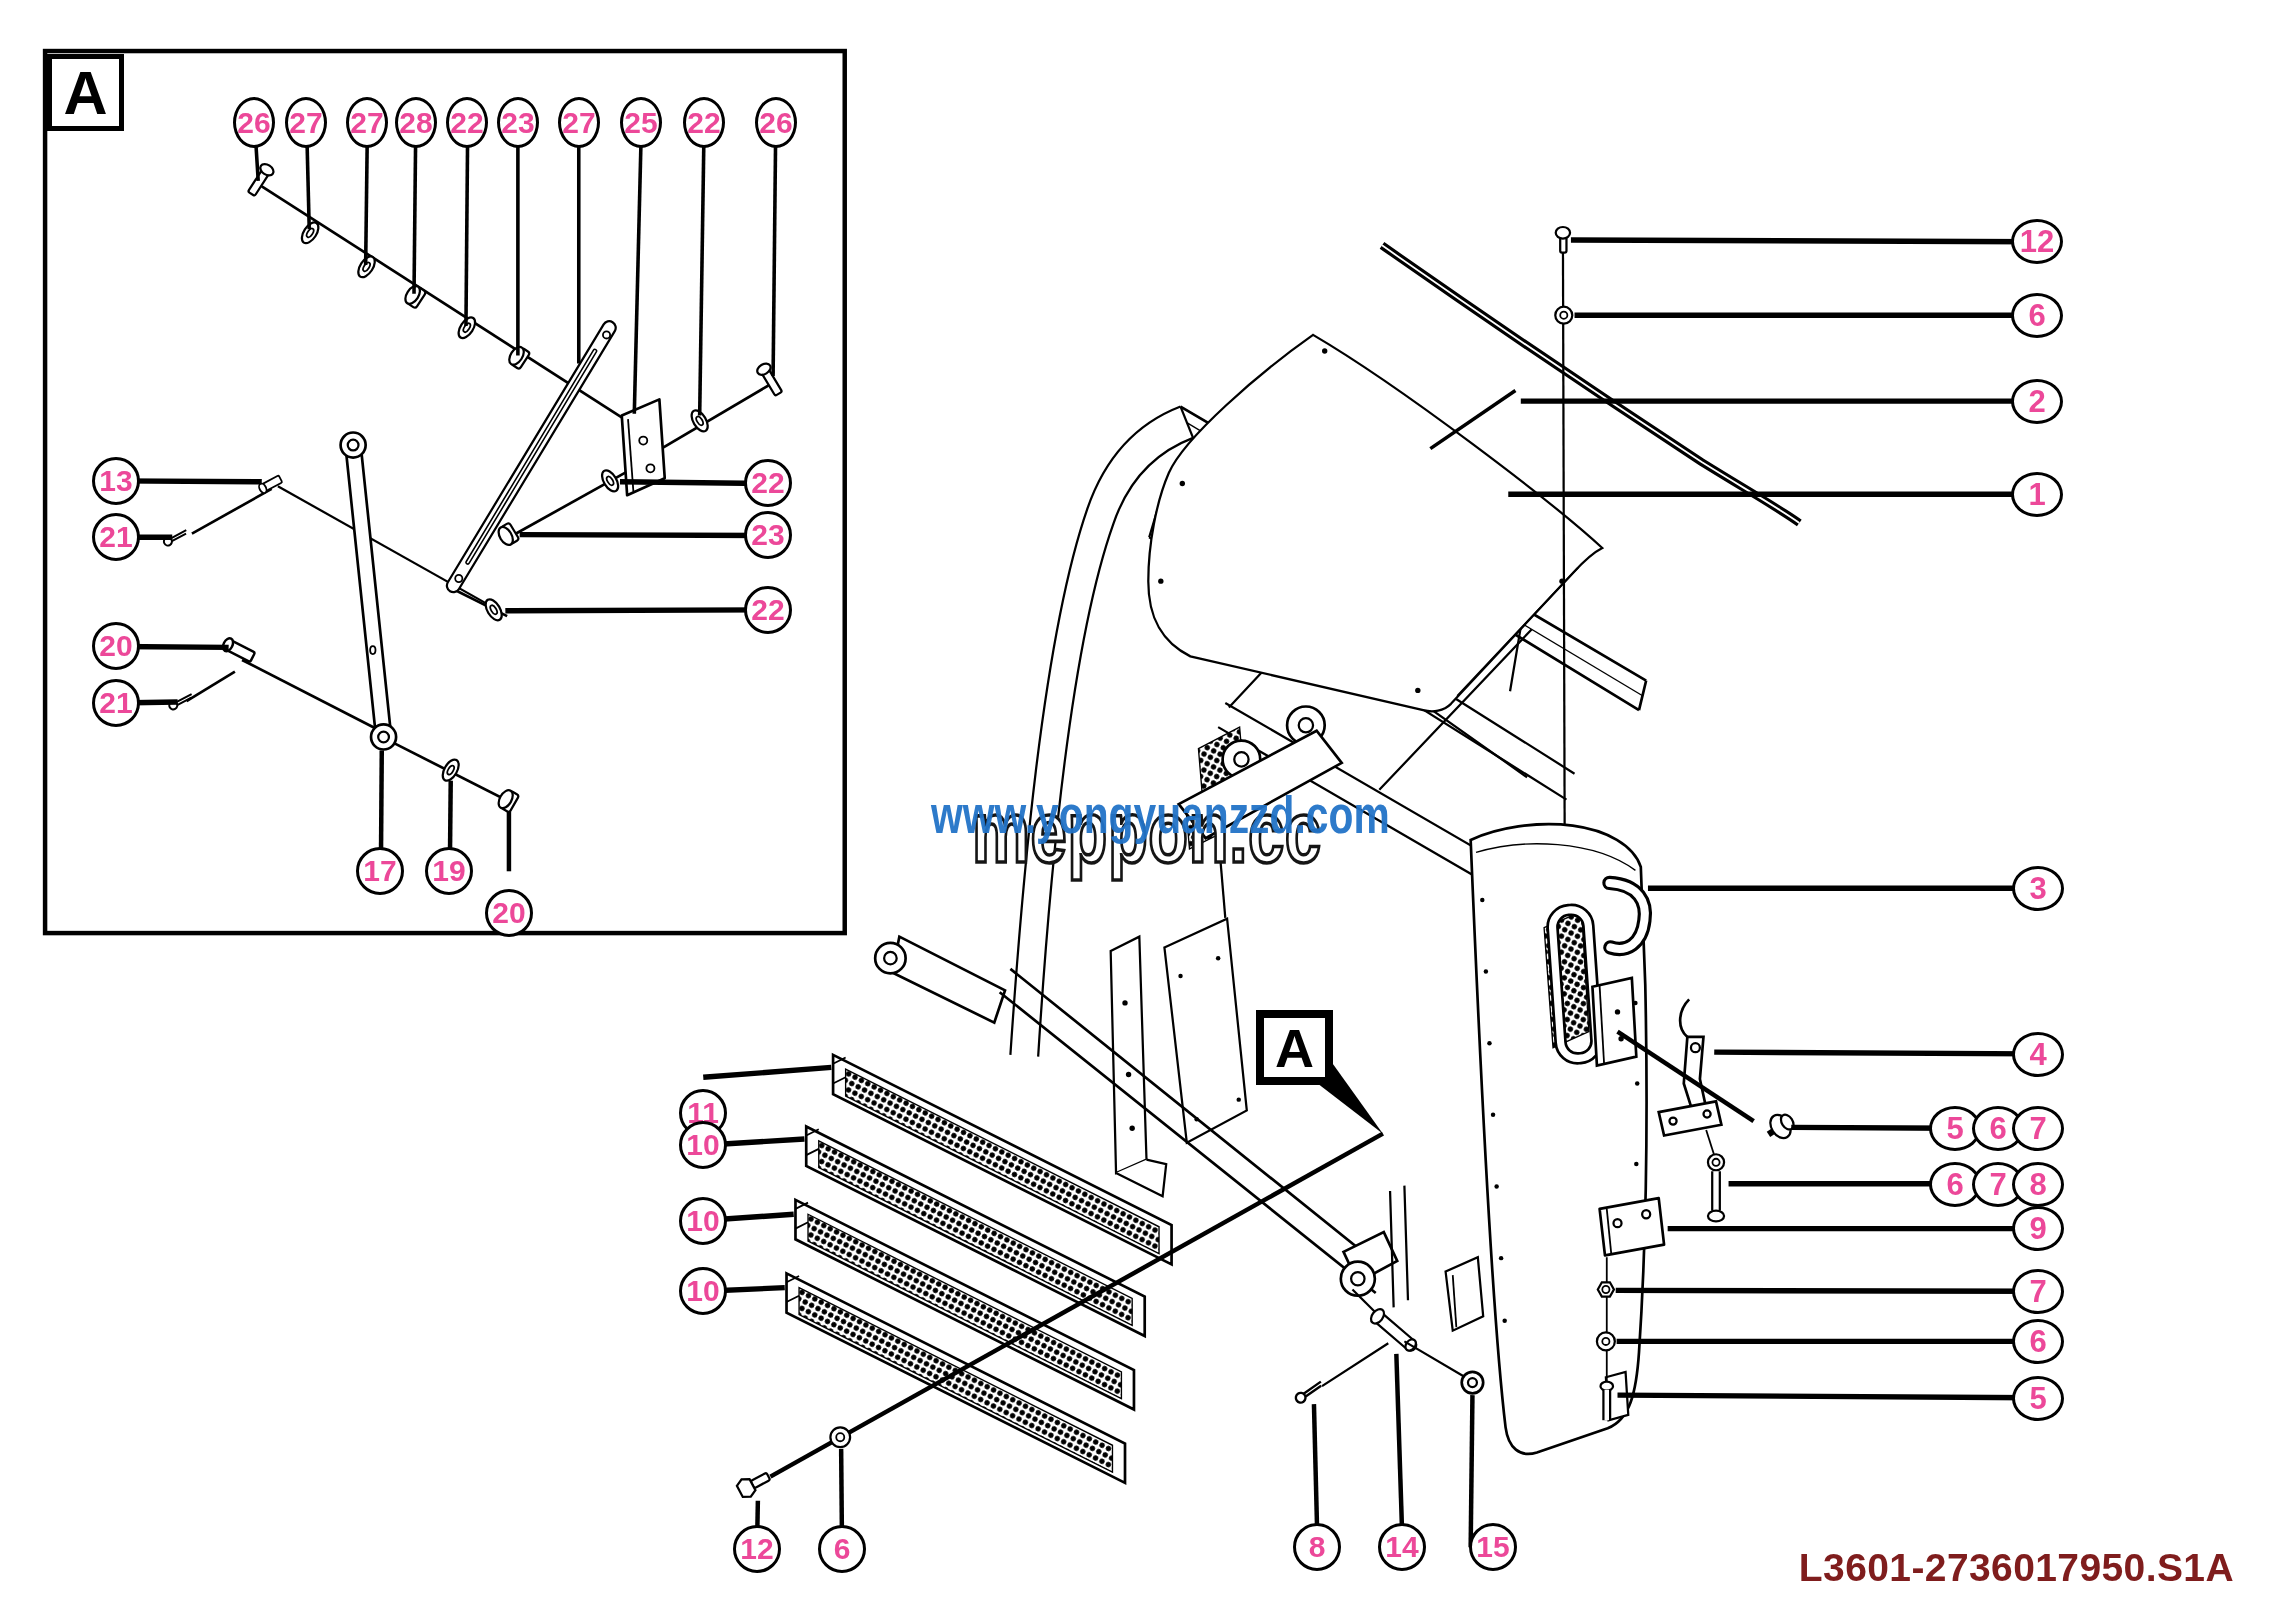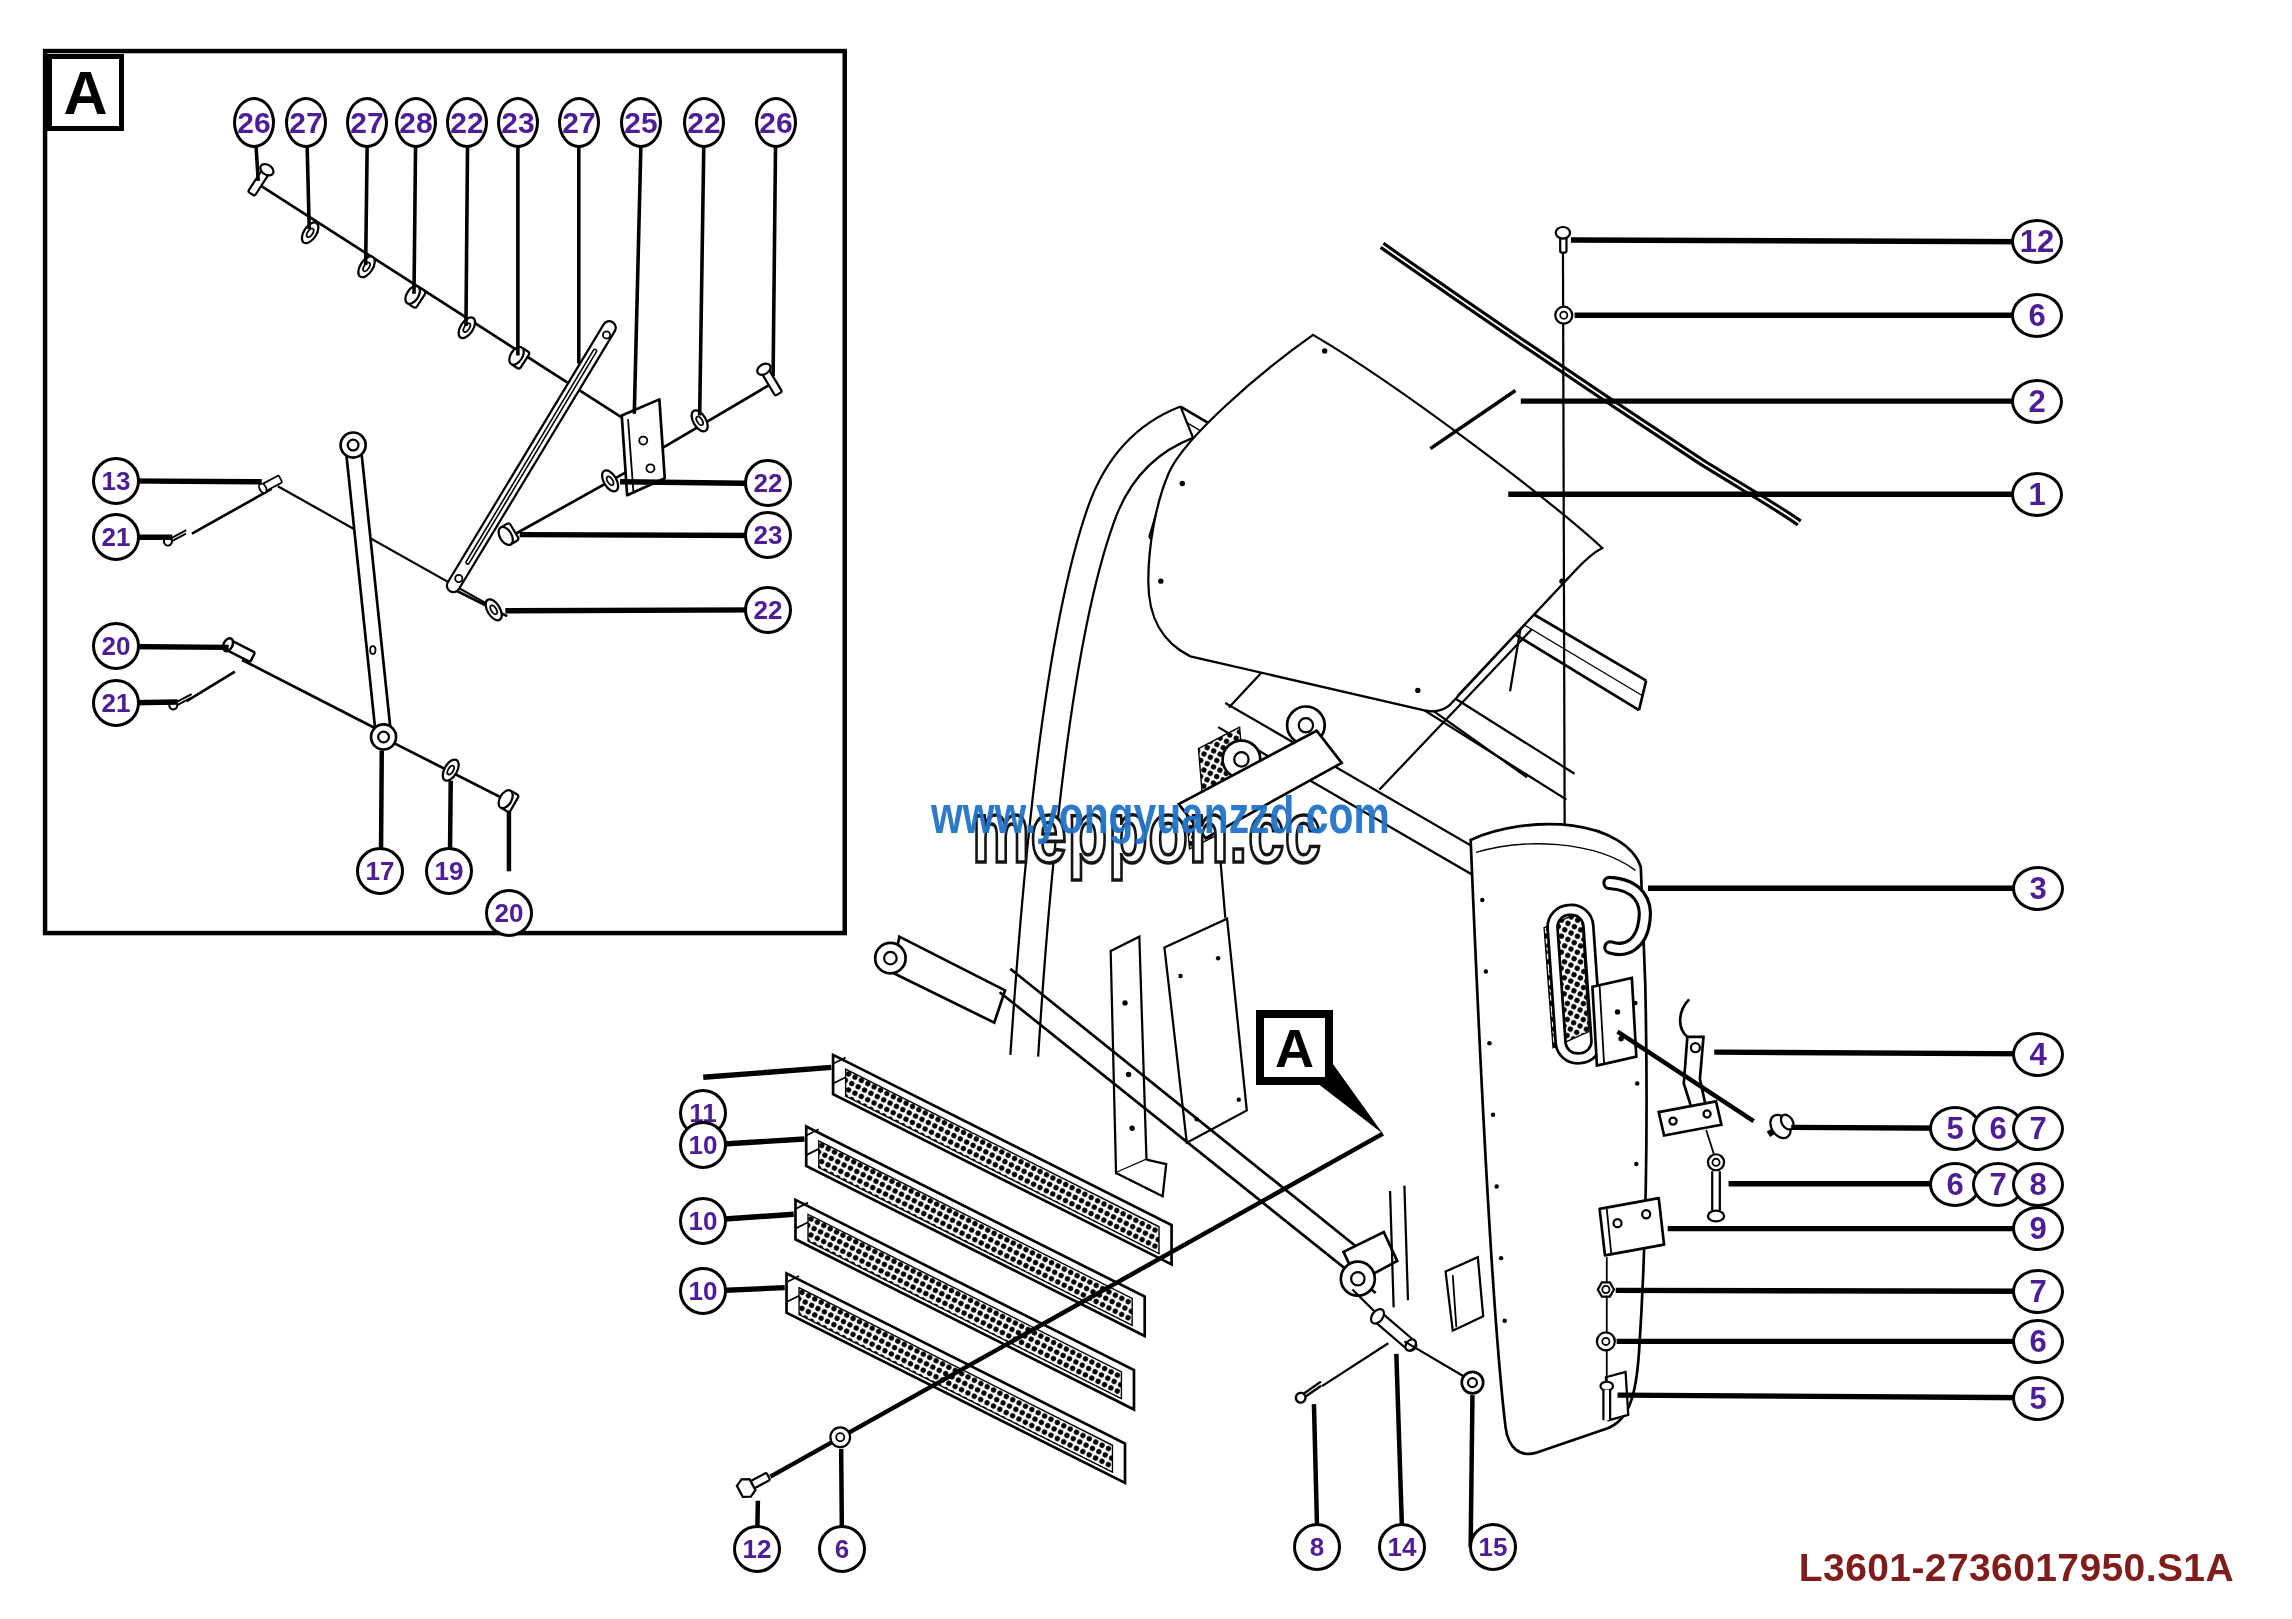--- a/index.html
+++ b/index.html
@@ -1,23 +1,23 @@
 <!DOCTYPE html>
 <html style="font-size:14.3px"><head>
 <meta charset="utf-8">
 <style>
   html,body{margin:0;padding:0;background:#fff;}
   #stage{position:relative;width:2293px;height:1619px;background:#fff;overflow:hidden;
          font-family:"Liberation Sans",sans-serif;}
   #art{position:absolute;left:0;top:0;z-index:1;}
   .callout{position:absolute;box-sizing:border-box;background:#fff;border:3.6px solid #000;
            border-radius:50%;display:flex;align-items:center;justify-content:center;
-           font-weight:bold;color:#4c1d95;z-index:50;line-height:1;}
+           font-weight:bold;color:#ec4899;z-index:50;line-height:1;}
   .callout.tall{width:42px;height:51px;font-size:30px;}
-  .callout.round{width:48px;height:48px;font-size:26px;}
+  .callout.round{width:48px;height:48px;font-size:30px;}
   .callout.wide{width:52px;height:45px;font-size:31px;}
   .marker-box{position:absolute;box-sizing:border-box;background:#fff;border:5.4px solid #000;
            display:flex;align-items:center;justify-content:center;font-weight:bold;color:#000;z-index:45;}
   #detail-box-label{left:47px;top:54px;width:77px;height:77px;font-size:61px;}
   #detail-marker-label{left:1256px;top:1010px;width:77px;height:75px;font-size:54px;border-width:8px;}
   #wm-outline{position:absolute;left:972px;top:781px;z-index:30;font-size:88px;font-weight:bold;
           letter-spacing:0.9px;color:#fff;-webkit-text-stroke:3.6px #151515;white-space:nowrap;
           transform:scaleX(0.74);transform-origin:left top;}
   #wm-blue{position:absolute;left:931px;top:786px;z-index:40;font-size:51px;font-weight:bold;
           white-space:nowrap;opacity:0.95;transform:scaleX(0.8);transform-origin:left top;}

